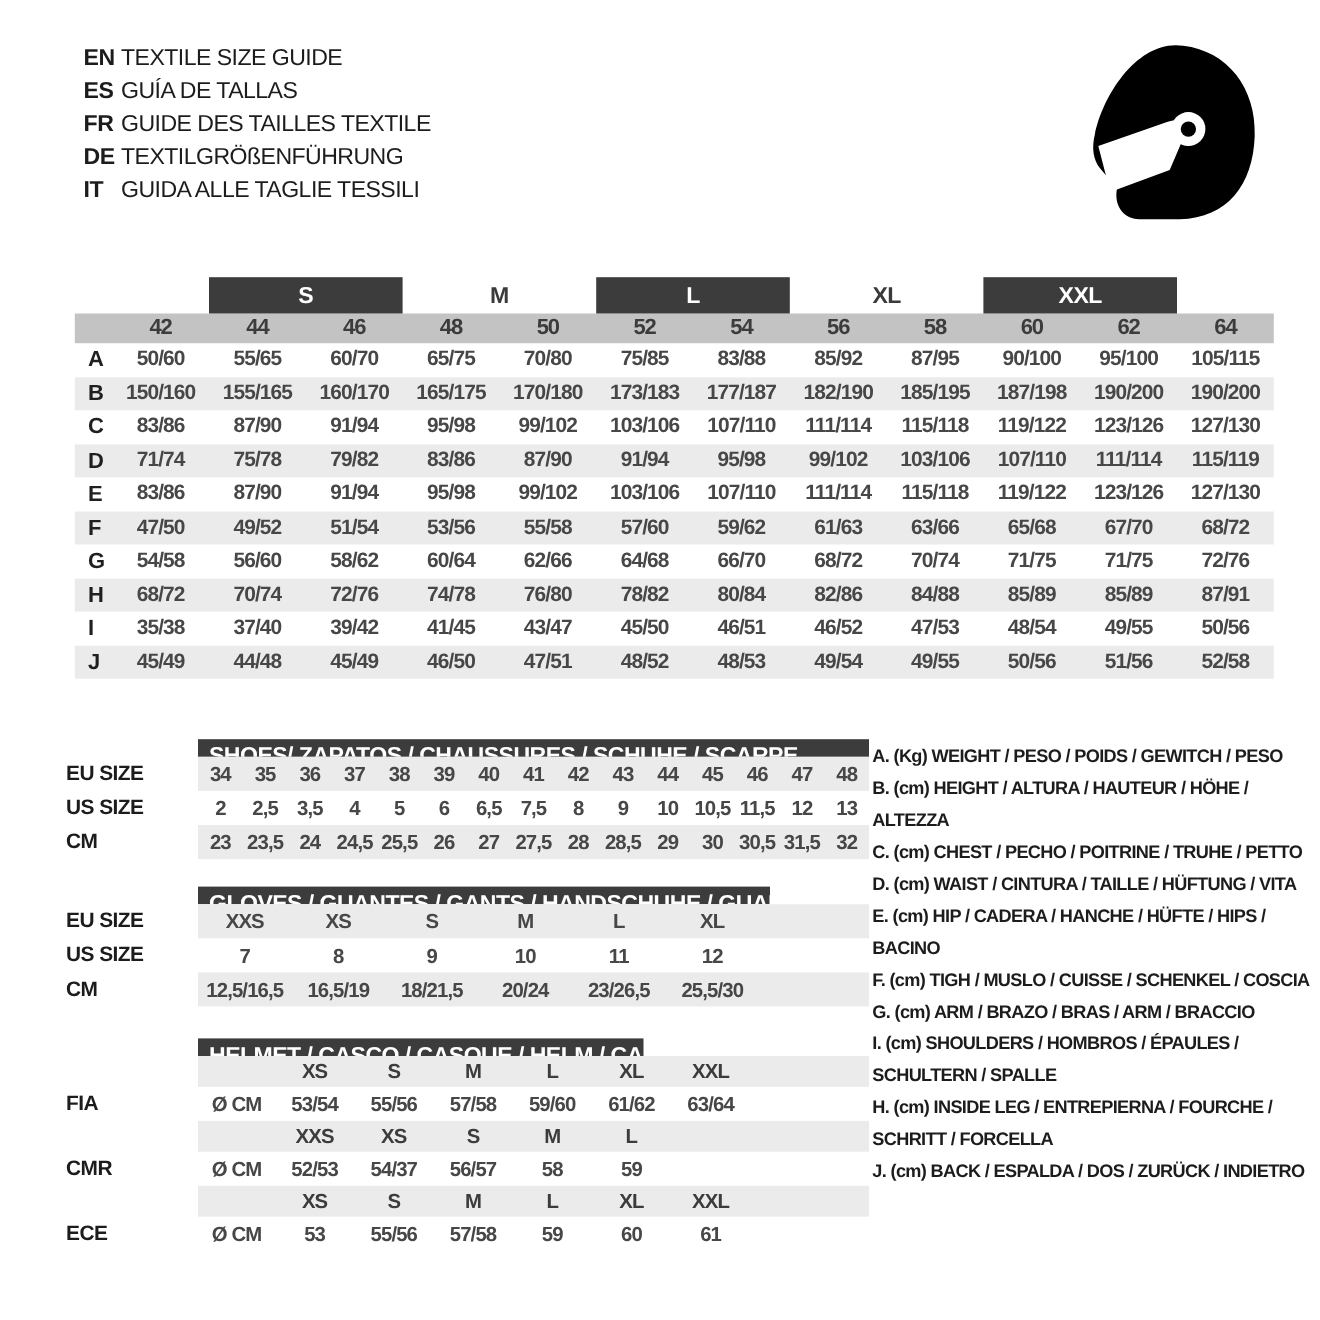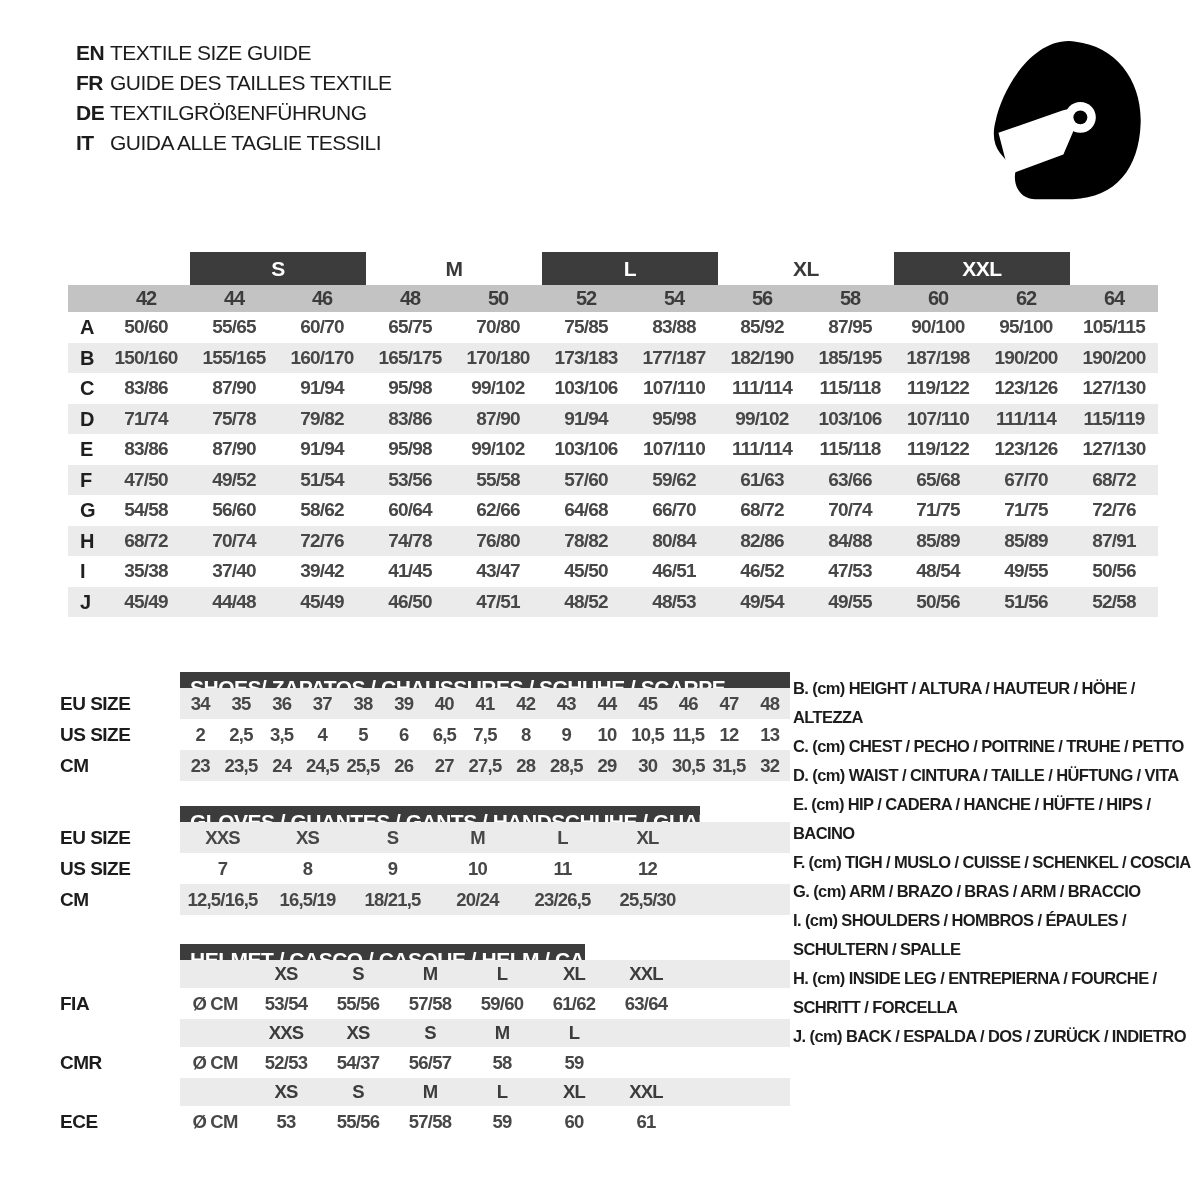--- a/index.html
+++ b/index.html
@@ -55,20 +55,24 @@
 </style>
 </head>
 <body>
 
 <div class="page">
 
   <div class="lang-header" id="lang-rows">
       <div class="lang-row">
         <span class="lang-code">EN</span>
         <span class="lang-title">TEXTILE SIZE GUIDE</span>
+      </div>
+      <div class="lang-row">
+        <span class="lang-code">ES</span>
+        <span class="lang-title">GUÍA DE TALLAS</span>
       </div>
       <div class="lang-row">
         <span class="lang-code">FR</span>
         <span class="lang-title">GUIDE DES TAILLES TEXTILE</span>
       </div>
       <div class="lang-row">
         <span class="lang-code">DE</span>
         <span class="lang-title">TEXTILGRÖßENFÜHRUNG</span>
       </div>
       <div class="lang-row">
@@ -416,20 +420,21 @@
           <div class="mini-cell">55/56</div>
           <div class="mini-cell">57/58</div>
           <div class="mini-cell">59</div>
           <div class="mini-cell">60</div>
           <div class="mini-cell">61</div>
         </div>
       </div>
   </div>
 
   <div class="legend" id="legend-items">
+      <div class="legend-item">A. (Kg) WEIGHT / PESO / POIDS / GEWITCH / PESO</div>
       <div class="legend-item">B. (cm) HEIGHT / ALTURA / HAUTEUR / HÖHE / ALTEZZA</div>
       <div class="legend-item">C. (cm) CHEST / PECHO / POITRINE / TRUHE / PETTO</div>
       <div class="legend-item">D. (cm) WAIST / CINTURA / TAILLE / HÜFTUNG / VITA</div>
       <div class="legend-item">E. (cm) HIP / CADERA / HANCHE / HÜFTE / HIPS / BACINO</div>
       <div class="legend-item">F. (cm) TIGH / MUSLO / CUISSE / SCHENKEL / COSCIA</div>
       <div class="legend-item">G. (cm) ARM / BRAZO / BRAS / ARM / BRACCIO</div>
       <div class="legend-item">I. (cm) SHOULDERS / HOMBROS / ÉPAULES / SCHULTERN / SPALLE</div>
       <div class="legend-item">H. (cm) INSIDE LEG / ENTREPIERNA / FOURCHE / SCHRITT / FORCELLA</div>
       <div class="legend-item">J. (cm) BACK / ESPALDA / DOS / ZURÜCK / INDIETRO</div>
     </div>

